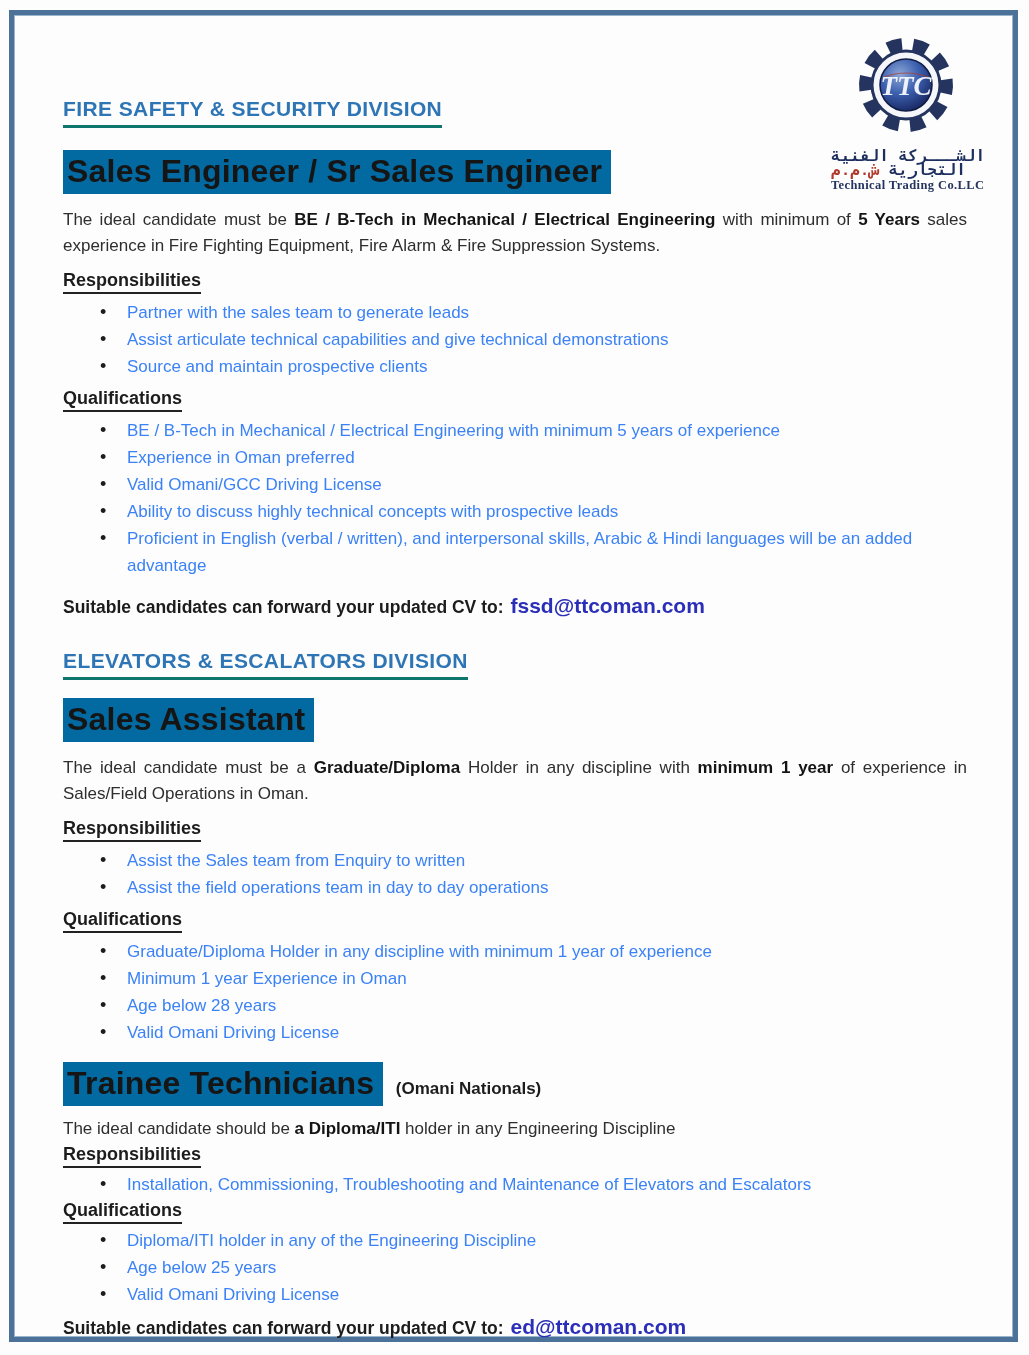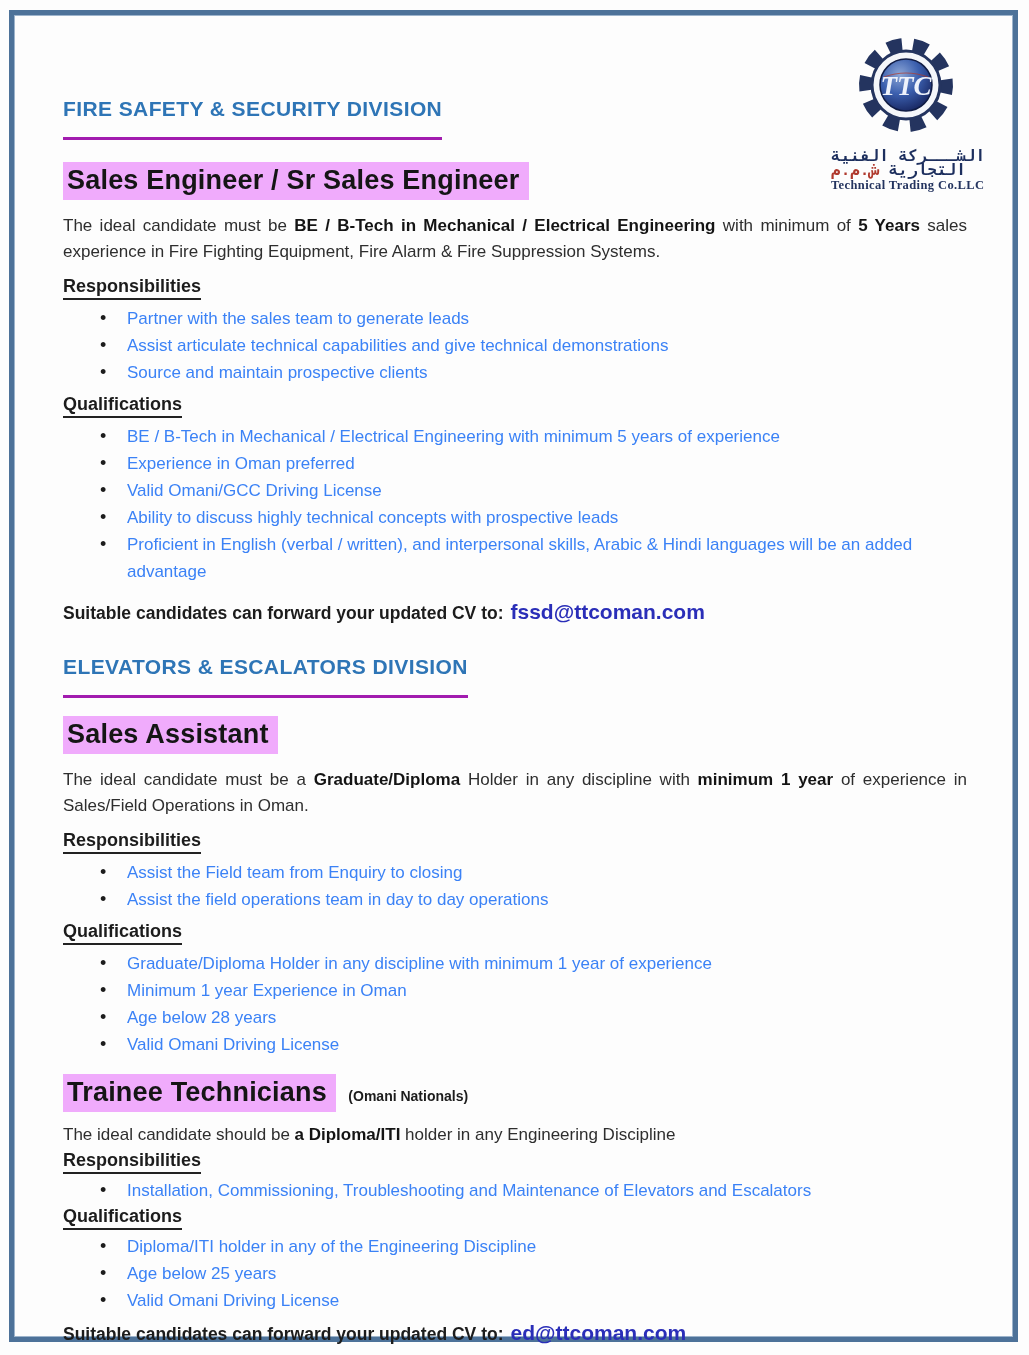--- a/index.html
+++ b/index.html
@@ -32,34 +32,34 @@
   .logo-english {
     font-family: "Liberation Serif", serif;
     font-size: 12.5px; font-weight: bold; color: #24345f;
     letter-spacing: 0.4px; line-height: 15px;
   }
 
   
   .division { margin: 0; font-weight: bold; }
   .division-text {
     display: inline-block; color: #2e75b6; font-size: 21px;
-    letter-spacing: 0.4px; border-bottom: 3px solid #a21caf;
-    padding-bottom: 16px;
+    letter-spacing: 0.4px; border-bottom: 3px solid #0f766e;
+    padding-bottom: 4px;
   }
   .division-1 { padding-top: 94px; }
   .division-2 { margin-top: 24px; }
 
   
   .title-row { margin-top: 22px; }
   .job-title {
-    display: inline-block; background: #f0abfc; color: #151515;
-    font-size: 27px; font-weight: bold; letter-spacing: 0.2px;
+    display: inline-block; background: #0369a1; color: #151515;
+    font-size: 32px; font-weight: bold; letter-spacing: 0.2px;
     padding: 3px 9px 4px 4px;
   }
-  .title-suffix { font-size: 14px; font-weight: bold; color: #1c1c1c; margin-left: 8px; }
+  .title-suffix { font-size: 17px; font-weight: bold; color: #1c1c1c; margin-left: 8px; }
 
   
   .intro {
     margin: 13px 0 0 0; font-size: 17px; line-height: 26px;
     text-align: justify; color: #2e2e2e;
   }
   .intro b { color: #141414; }
 
   
   .sub-label { margin: 11px 0 0 0; font-size: 18px; font-weight: bold; color: #1c1c1c; }
@@ -150,21 +150,21 @@
     </h2>
 
     <div class="title-row" style="margin-top:18px;">
       <span class="job-title">Sales Assistant</span>
     </div>
 
     <p class="intro"><span>The ideal candidate must be a </span><b>Graduate/Diploma</b><span> Holder in any discipline with </span><b>minimum 1 year</b><span> of experience in Sales/Field Operations in Oman.</span></p>
 
     <p class="sub-label"><span class="ul">Responsibilities</span></p>
     <ul class="bullets">
-      <li><span>Assist the Field team from Enquiry to closing</span></li>
+      <li><span>Assist the Sales team from Enquiry to written</span></li>
       <li><span>Assist the field operations team in day to day operations</span></li>
     </ul>
 
     <p class="sub-label mt-sm"><span class="ul">Qualifications</span></p>
     <ul class="bullets">
       <li><span>Graduate/Diploma Holder in any discipline with minimum 1 year of experience</span></li>
       <li><span>Minimum 1 year Experience in Oman</span></li>
       <li><span>Age below 28 years</span></li>
       <li><span>Valid Omani Driving License</span></li>
     </ul>

